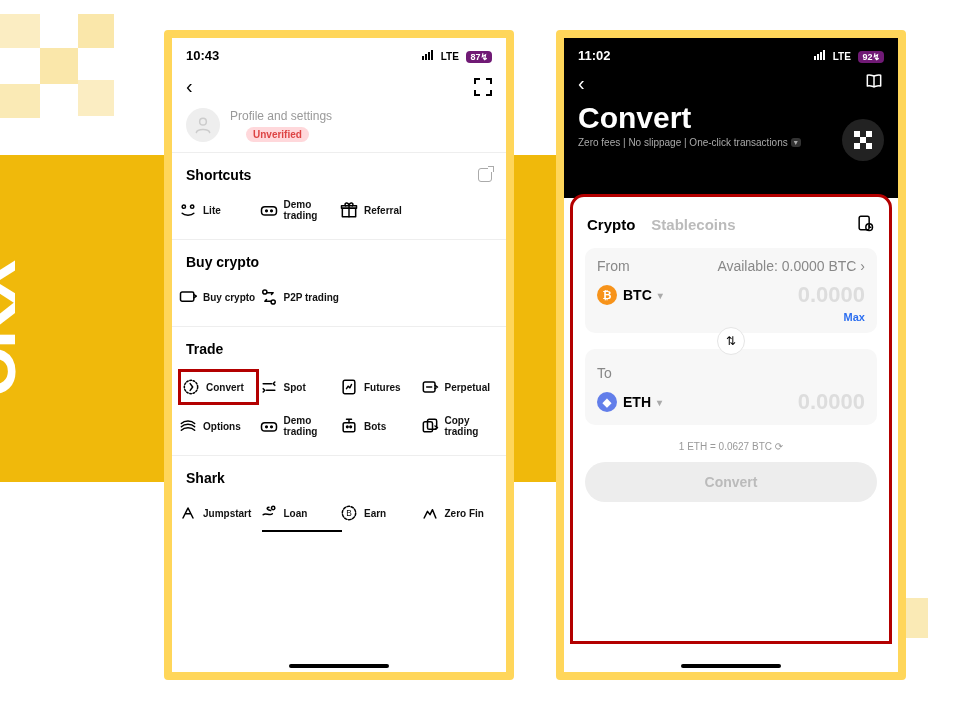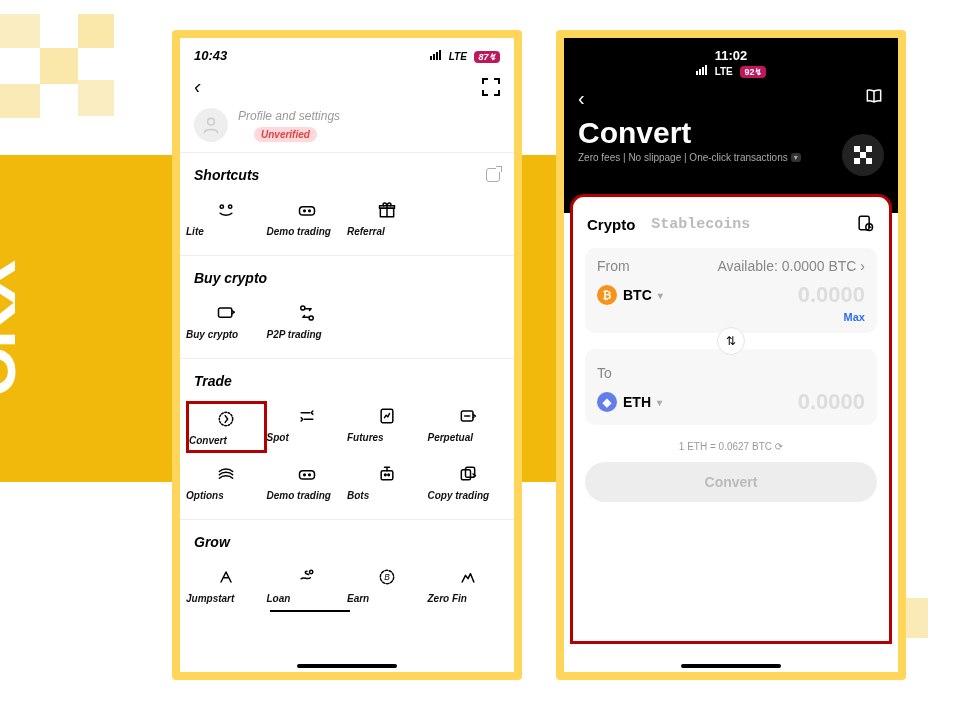--- a/index.html
+++ b/index.html
@@ -30,27 +30,27 @@
     transform-origin: 0 0;
     color:#fff; font-weight:900; font-size:66px; letter-spacing:-3px;
   }
 
   .phone {
     position:absolute;
     width:350px; height:650px;
     border:8px solid #ffd65a; border-radius:4px;
     background:#fff; overflow:hidden;
   }
-  .phoneA { top:30px; left:172px;font-style:italic; }
+  .phoneA { top:30px; left:164px; }
   .phoneB { top:30px; left:556px; }
 
   
   .status { display:flex; justify-content:space-between; align-items:center; padding:10px 14px 6px; font-size:13px; font-weight:700; }
-  .phoneB .status { background:#000; color:#fff;flex-direction:column; }
-  .bat { background:#be185d; color:#fff; font-size:9px; padding:1px 4px; border-radius:4px; font-weight:700; margin-left:4px; }
+  .phoneB .status { background:#000; color:#fff; }
+  .bat { background:#701a75; color:#fff; font-size:9px; padding:1px 4px; border-radius:4px; font-weight:700; margin-left:4px; }
   .sig { display:inline-flex; gap:1px; align-items:flex-end; margin-right:4px; }
   .bar1{width:2px;height:4px;background:currentColor;}
   .bar2{width:2px;height:6px;background:currentColor;}
   .bar3{width:2px;height:8px;background:currentColor;}
   .bar4{width:2px;height:10px;background:currentColor;}
 
   .topbar { display:flex; justify-content:space-between; padding:6px 14px; align-items:center; }
   .topbarB { background:#000; color:#fff; padding:2px 14px 6px; }
   .chev { font-size:20px; font-weight:400; }
   .scan-pos { display:inline-block; position:relative; width:18px; height:18px;}
@@ -65,41 +65,41 @@
   .ps-label { color:#999; font-size:12px; }
   .unver { background:#ffd8db; color:#d44; font-size:10px; padding:2px 7px; border-radius:10px; margin-top:4px; display:inline-block; font-weight:600;margin-left:16px;}
 
   .divider{height:1px; background:#eee;}
 
   .section-h { display:flex; justify-content:space-between; align-items:center; padding:14px 14px 8px; font-weight:800; font-size:14px;}
   .edit-ico { width:14px; height:14px; border:1.5px solid #aaa; border-radius:3px; position:relative;}
   .edit-ico::after{content:'';position:absolute;width:5px;height:5px;border:1.5px solid #aaa;border-left:none;border-bottom:none;right:-3px;top:-3px;background:#fff;}
 
   .grid { display:grid; grid-template-columns:repeat(4, 1fr); gap:6px 0; padding:4px 6px 14px;}
-  .item { display:flex; flex-direction:column; gap:5px; padding:4px 0;}
+  .item { display:flex; align-items:center; gap:5px; padding:4px 0;}
   .item .ico { height:22px; display:flex; align-items:center; justify-content:center;}
   .item .lbl { font-size:10px; color:#111; font-weight:600; }
   .hl { border:3px solid #b30000; }
 
   .grow-row { display:grid; grid-template-columns:repeat(4,1fr); padding:4px 6px; }
   .nav-ind { position:absolute; bottom:4px; left:50%; transform:translateX(-50%); width:100px; height:4px; background:#000; border-radius:2px;}
   .tab-und { position:absolute; left:90px; right:auto; width:80px; height:2px; background:#000; bottom:0;}
   .gridwrap{ position:relative; }
 
   
   .b-head { background:#000; color:#fff; padding:0 14px 50px; position:relative;}
   .b-head h1 { font-size:30px; font-weight:900; margin-top:0;}
   .b-head .sub { font-size:10px; color:#aaa; margin-top:2px; display:flex; align-items:center; gap:3px;}
   .okxlogo{ position:absolute; right:14px; top:18px; width:42px; height:42px; border-radius:50%; background:#222; display:flex; align-items:center; justify-content:center;}
   .okxg{display:grid;grid-template-columns:repeat(3,6px);grid-template-rows:repeat(3,6px);gap:0;}
   .okxg div{background:#fff;}
   .okxg .b{background:transparent;}
   .card { position:absolute; top:156px; left:6px; right:6px; bottom:28px; background:#fff; border-radius:14px 14px 0 0; border:3px solid #b30000; padding:10px 0 14px;}
   .tabsB{ display:flex; gap:16px; padding:6px 14px 12px; font-weight:800; font-size:15px; align-items:center;}
-  .tabsB .in { color:#bbb; font-weight:700;font-family:Liberation Mono, monospace;}
+  .tabsB .in { color:#bbb; font-weight:700;}
   .tabsB .sp { flex:1;}
   .coinbox { background:#f7f7f7; border-radius:10px; margin:0 12px; padding:10px 12px; }
   .boxrow1 { display:flex; justify-content:space-between; font-size:14px; color:#888; align-items:center;}
   .boxrow2 { display:flex; justify-content:space-between; align-items:center; margin-top:8px;}
   .coin { display:flex; align-items:center; gap:6px; font-weight:800; font-size:14px;}
   .coin-circ { width:20px; height:20px; border-radius:50%; display:flex; align-items:center; justify-content:center; color:#fff; font-size:11px; font-weight:900;}
   .btc { background:#f7931a;}
   .eth { background:#627eea;}
   .amt { color:#ddd; font-size:22px; font-weight:700;}
   .max { text-align:right; font-size:11px; color:#2d6ff0; font-weight:600; margin-top:3px;}
@@ -302,21 +302,21 @@
             <rect x="9" y="4" width="11" height="12" rx="2"></rect>
             <path d="M18 12l3 2-3 2"></path>
           </svg>
         </span>
       <span class="lbl">Copy trading</span>
     </div>
   </div>
   <div class="divider"></div>
 
   <div class="section-h">
-    <span>Grow</span>
+    <span>Shark</span>
   </div>
   <div class="gridwrap">
     <div class="grow-row">
       <div class="item">
         <span class="ico">
             <svg viewBox="0 0 24 24">
               <path d="M6 18l6-12 6 12M9 13h6"></path>
             </svg>
           </span>
         <span class="lbl">Jumpstart</span>

